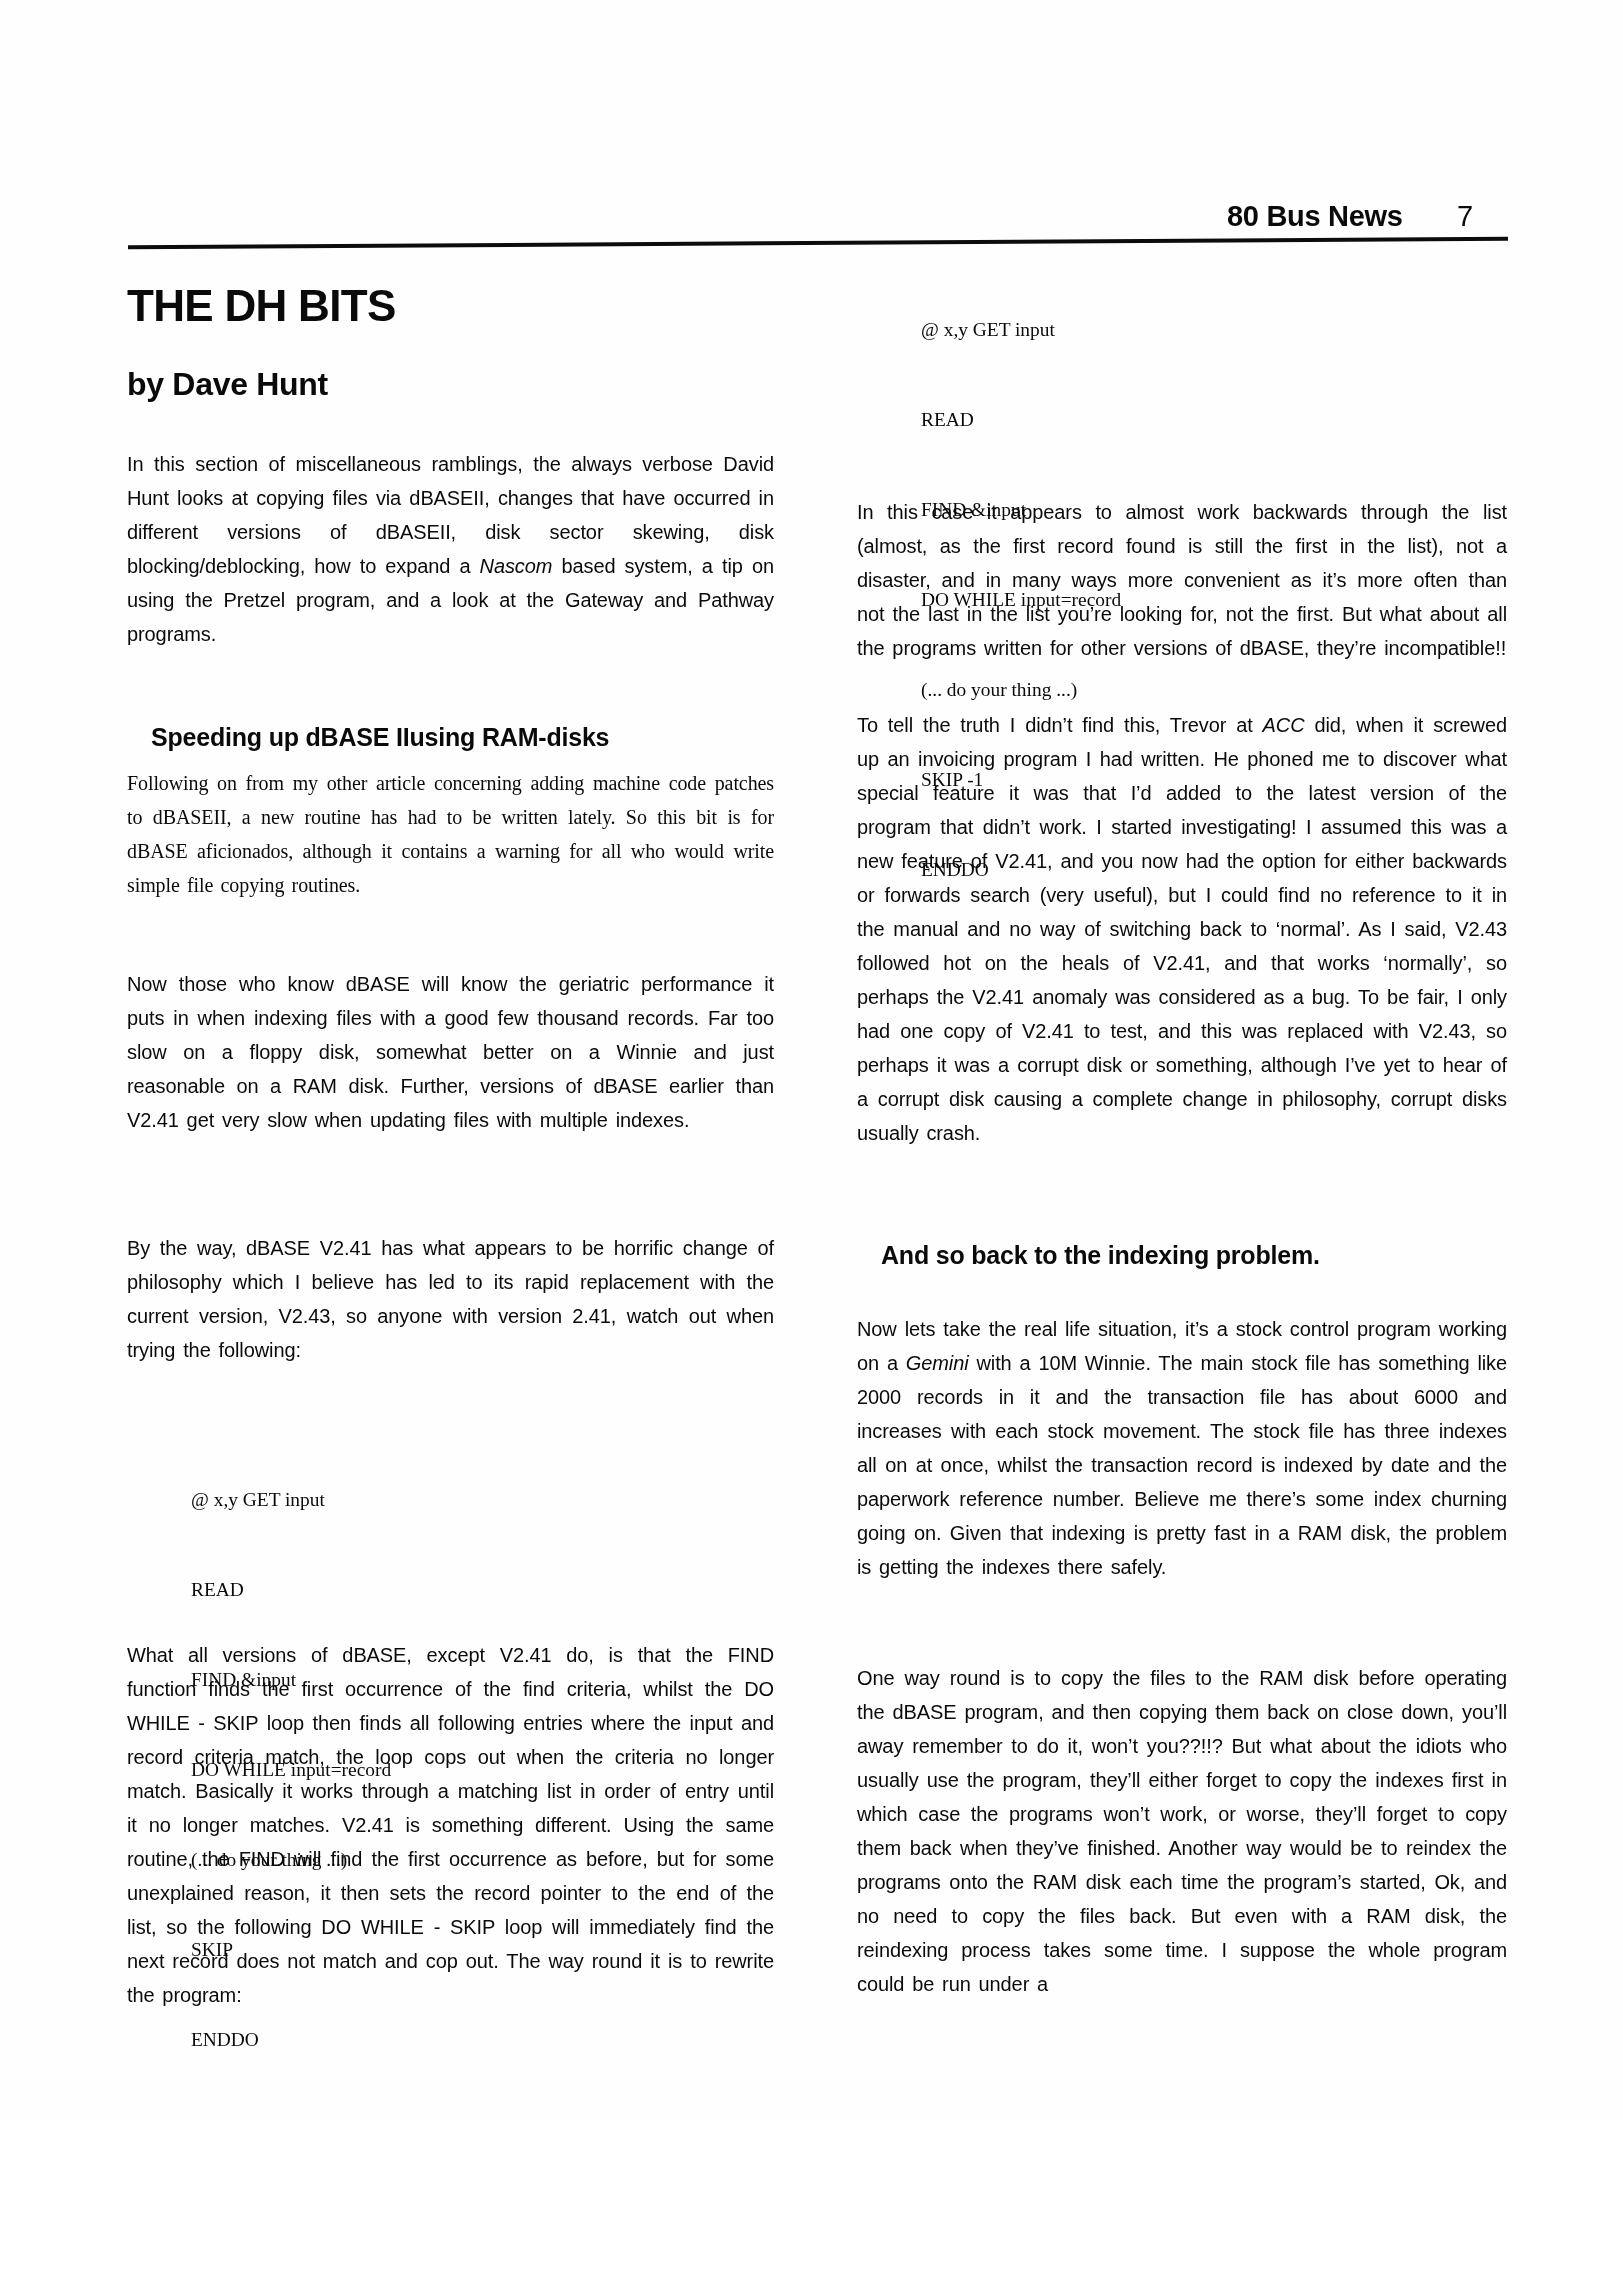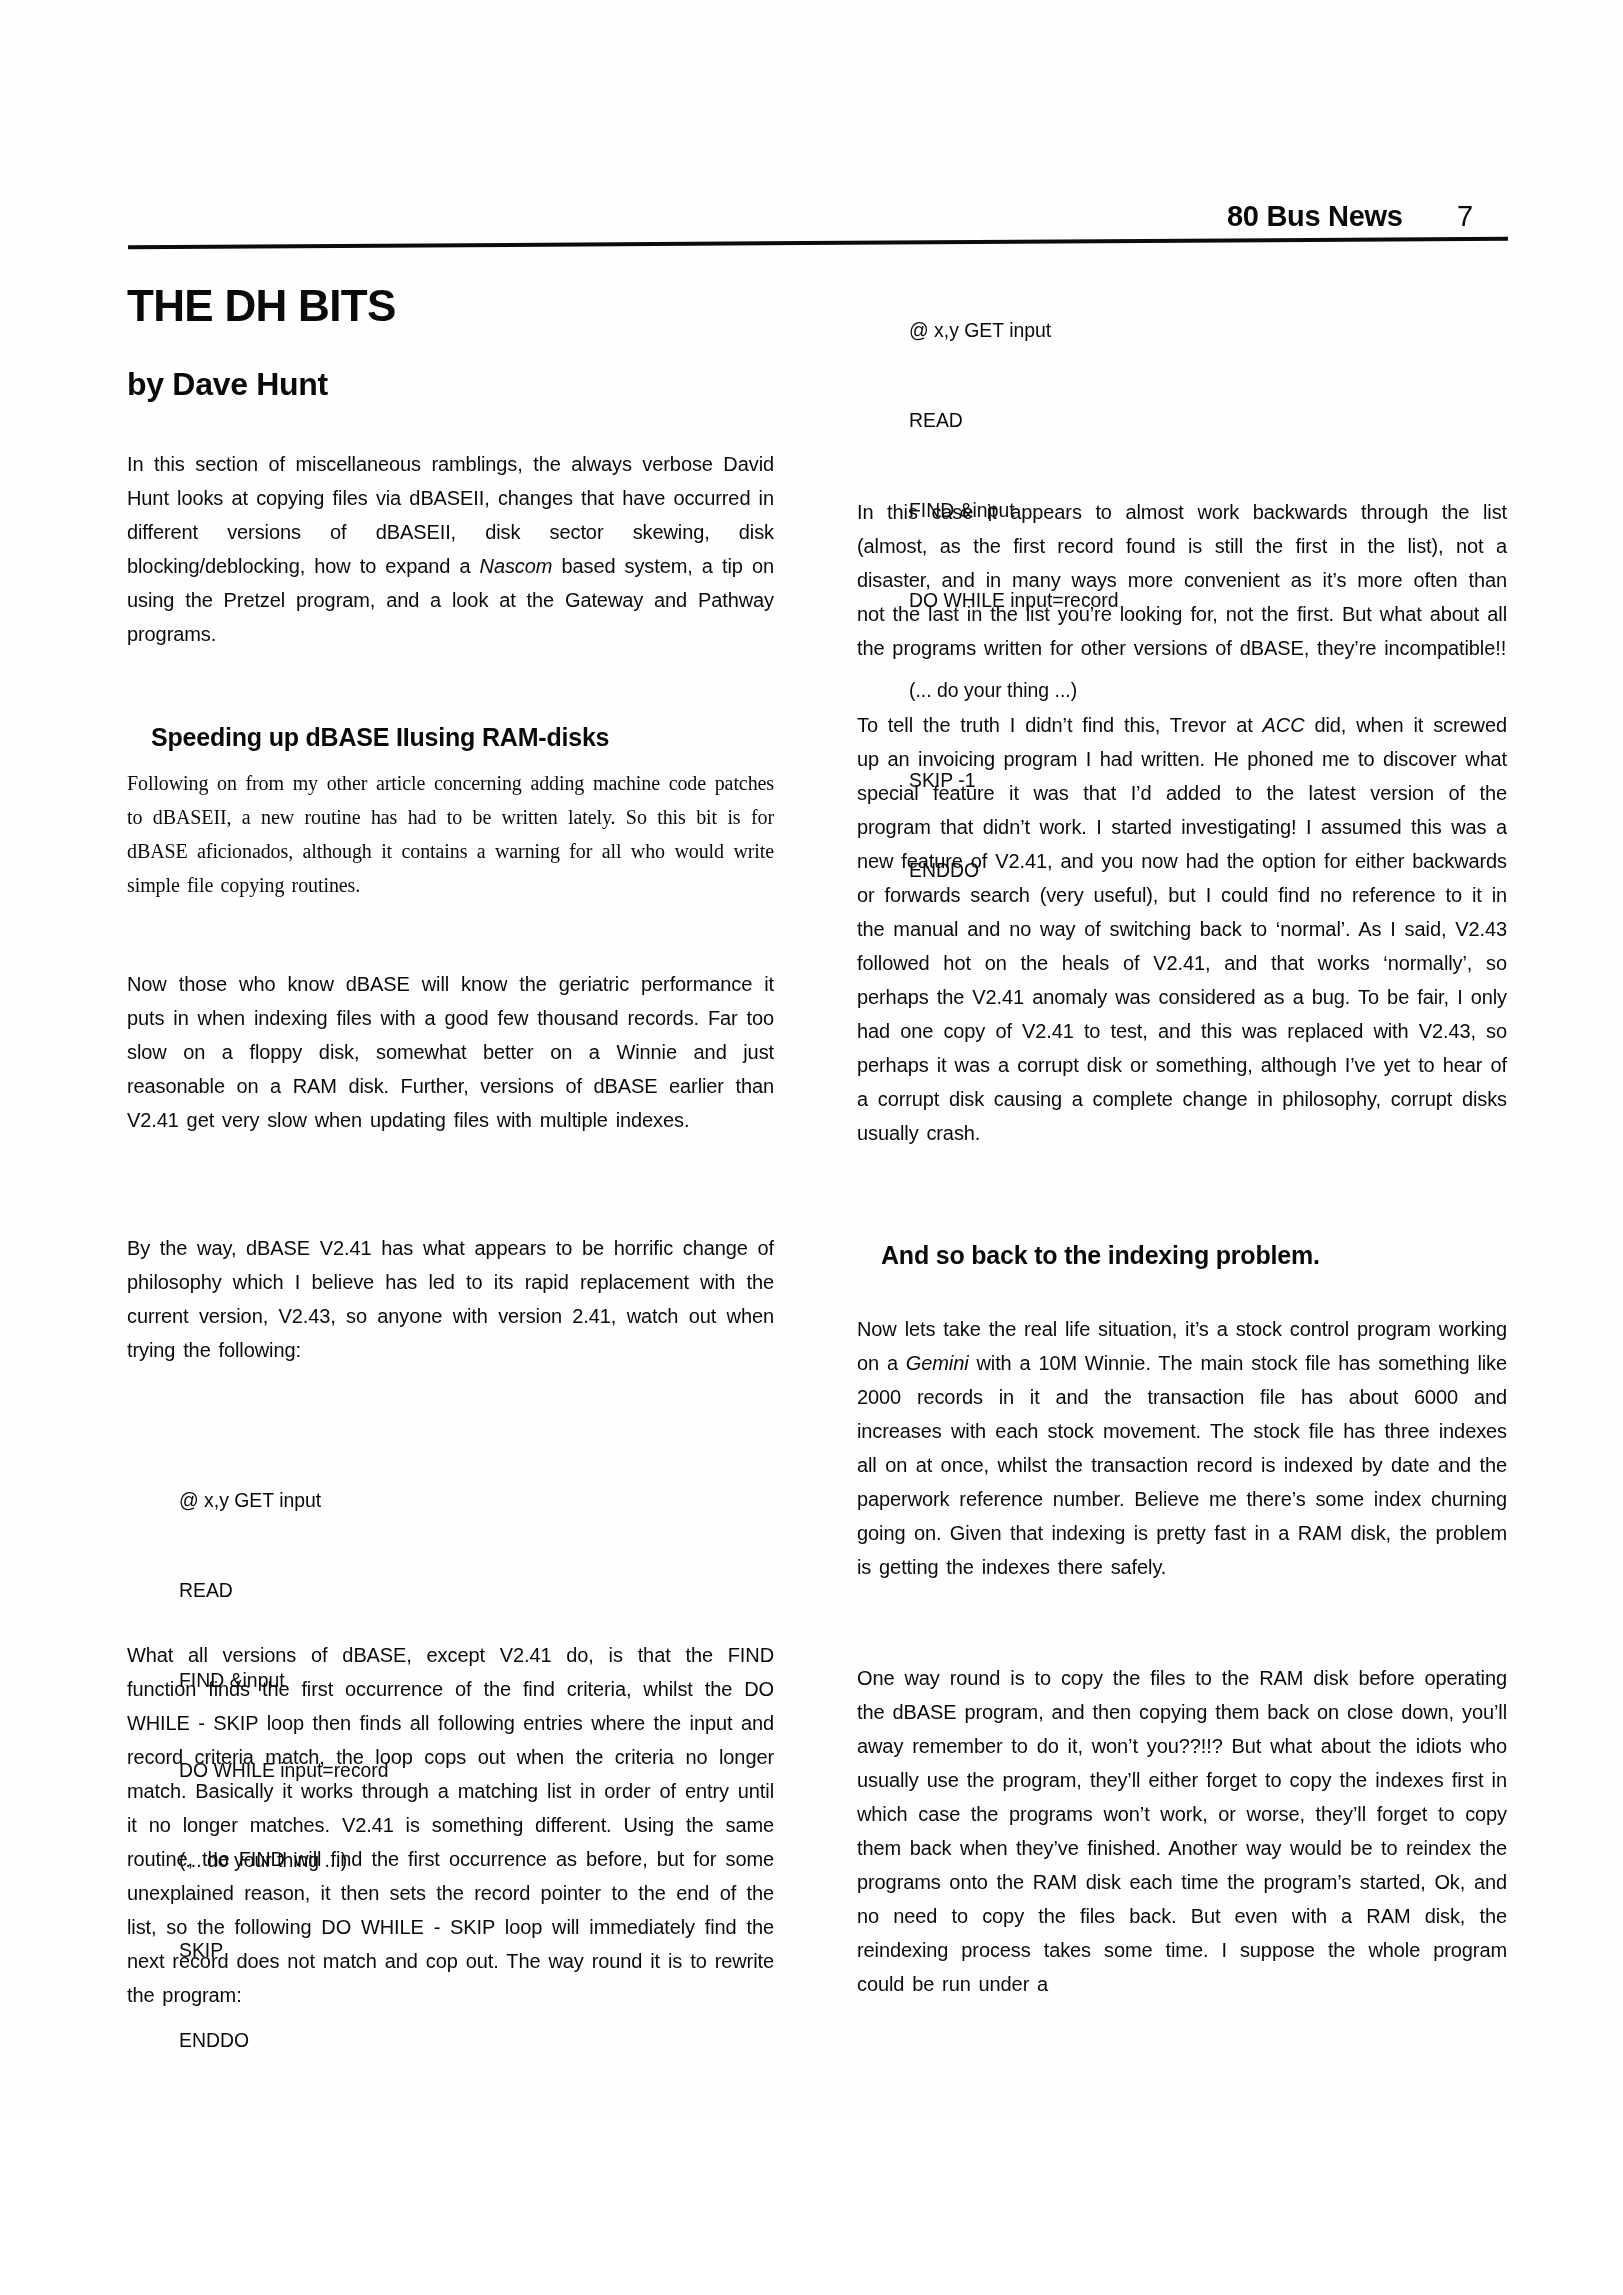--- a/index.html
+++ b/index.html
@@ -39,23 +39,23 @@
   }
   .body-para{
     font-size:20px;line-height:34px;
     text-align:justify;text-align-last:left;
     word-spacing:0.12em;letter-spacing:-0.1px;
   }
   .section-heading{
     font-size:25px;font-weight:bold;line-height:31px;letter-spacing:-0.2px;margin-left:24px;
   }
   .code{
-    font-family:Liberation Sans, sans-serif;
+    font-family:Liberation Serif, serif;
     font-size:19.4px;line-height:30px;
-    left:52px;right:auto;
+    left:64px;right:auto;
     white-space:pre;
   }
   .code-line{min-height:30px;}
   i{font-style:italic;}
 </style>
 </head>
 <body>
 
 <div class="page">
 

